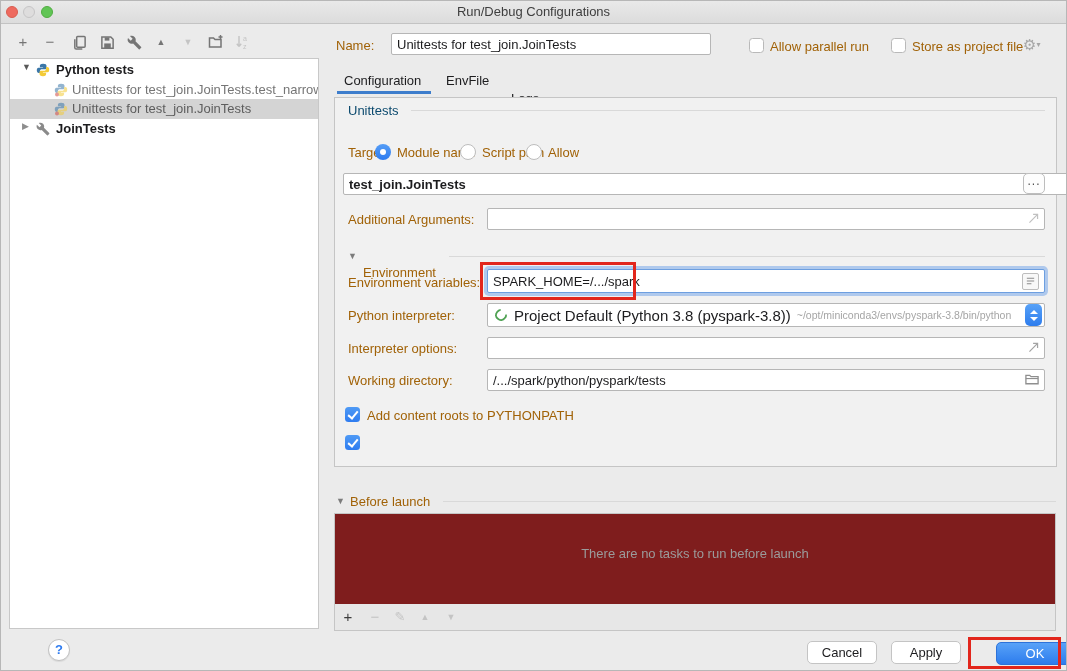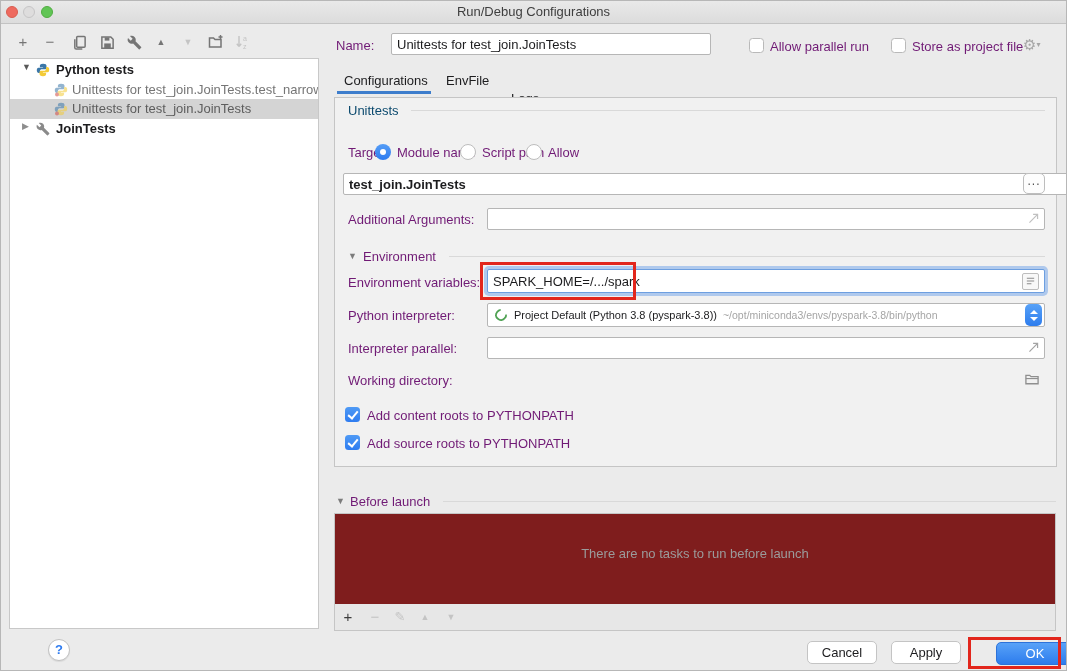--- a/index.html
+++ b/index.html
@@ -26,21 +26,21 @@
   .tree-panel{left:8px;top:57px;width:310px;height:571px;background:#fff;border:1px solid #c8c8c8;box-sizing:border-box;overflow:hidden;}
   .tree-row{position:absolute;left:0;right:0;height:20px;white-space:nowrap;overflow:hidden;}
   .tree-row .exp{position:absolute;left:12px;top:2px;font-size:9px;color:#595959;}
   .tree-row .exp.closed{color:#8e8e8e;}
   .tree-row .ticon{position:absolute;top:3px;}
   .tree-row .tlabel{position:absolute;top:3px;line-height:14px;}
   .sel{background:#d4d4d4;}
   
   .field{background:#fff;border:1px solid #b6b6b6;border-radius:2px;box-sizing:border-box;
          font-family:"Liberation Sans","DejaVu Sans",sans-serif;font-size:13px;color:#1c1c1e;padding:0 6px;outline:none;}
-  .label{line-height:16px;color:#701a75;}
+  .label{line-height:16px;color:#a16207;}
   .grp-line{height:1px;background:#d9d9d9;}
   .grp-title{color:#0c4a6e;}
   
   .radio{width:16px;height:16px;border-radius:50%;box-sizing:border-box;}
   .radio.on{background:linear-gradient(#559df6,#2e7cf0);}
   .radio.on:after{content:"";position:absolute;left:5px;top:5px;width:6px;height:6px;border-radius:50%;background:#fff;}
   .radio.off{background:#fff;border:1px solid #bdbdbd;}
   .cb{width:15px;height:15px;border-radius:3.5px;box-sizing:border-box;}
   .cb.on{background:linear-gradient(#4f9af5,#2e7cf0);}
   .cb.on:after{content:"";position:absolute;left:5px;top:2px;width:4px;height:8px;border-right:2px solid #fff;border-bottom:2px solid #fff;transform:rotate(40deg);}
@@ -57,21 +57,21 @@
   .browse-btn{border:1px solid #bdbdbd;border-radius:5px;background:#fdfdfd;text-align:center;line-height:15px;letter-spacing:1px;color:#4c4c4c;font-size:12px;box-sizing:border-box;}
   .annotation{border:3px solid #e2261c;box-sizing:border-box;pointer-events:none;}
   
   .focused{border:1px solid #6d9fe0;box-shadow:0 0 0 3px rgba(120,168,233,.55);}
   .sq-icon{width:17px;height:17px;border:1px solid #bdbdbd;border-radius:2px;background:#f8f8f8;box-sizing:border-box;display:flex;align-items:center;justify-content:center;}
   
   .stepper{width:17px;height:22px;border-radius:5px;background:linear-gradient(#58a2f8,#2d7ced);display:flex;flex-direction:column;align-items:center;justify-content:center;gap:3px;}
   .st-up{width:0;height:0;border-left:4px solid transparent;border-right:4px solid transparent;border-bottom:4px solid #fff;}
   .st-dn{width:0;height:0;border-left:4px solid transparent;border-right:4px solid transparent;border-top:4px solid #fff;}
   .conda-ring{width:12px;height:12px;border-radius:50%;border:2.5px solid #50a254;border-left-color:transparent;transform:rotate(130deg);box-sizing:border-box;}
-  .interp-name{font-size:11px;color:#1c1c1e;white-space:nowrap;}
+  .interp-name{font-size:15px;color:#1c1c1e;white-space:nowrap;}
   .interp-path{font-size:10.5px;color:#a5a5a5;white-space:nowrap;}
   
   .bl-list{left:333px;top:512px;width:722px;height:92px;background:#7f1d1d;border:1px solid #c5c5c5;box-sizing:border-box;}
   .bl-toolbar{left:333px;top:603px;width:722px;height:27px;background:#e7e7e7;border:1px solid #c5c5c5;border-top:none;box-sizing:border-box;}
   .empty-text{width:100%;text-align:center;color:#9b9b9b;}
   .help-btn{width:22px;height:22px;border-radius:50%;background:#fff;border:1px solid #c2c2c2;box-shadow:0 1px 1px rgba(0,0,0,.08);
             text-align:center;line-height:20px;color:#2f7cf0;font-weight:bold;font-size:13px;box-sizing:border-box;}
   .gear{font-size:15px;color:#a6a6a6;line-height:15px;}
   .gear-arrow{font-size:8px;color:#a6a6a6;}
   input.field{padding:0 5px;}
@@ -170,21 +170,21 @@
   <input class="abs field" style="left: 390px; top: 32px; width: 320px; height: 22px;" value="Unittests for test_join.JoinTests">
   <div class="abs cb off" style="left:748px;top:37px;"></div>
   <div class="abs label" style="left:769px;top:38px;">Allow parallel run</div>
   <div class="abs cb off" style="left:890px;top:37px;"></div>
   <div class="abs label" style="left:911px;top:38px;">Store as project file</div>
   <div class="abs" style="left:1022px;top:36px;display:flex;align-items:center;">
     <span class="gear">⚙</span>
       <span class="gear-arrow">▾</span>
   </div>
 
-  <div class="abs tab" style="left:343px;top:72px;">Configurations</div>
+  <div class="abs tab" style="left:343px;top:72px;">Configuration</div>
   <div class="abs tab" style="left:445px;top:72px;">EnvFile</div>
   <div class="abs tab" style="left:510px;top:72px;margin-top:18px;">Logs</div>
   <div class="abs tab-underline" style="left:336px;top:90px;width:94px;"></div>
 
   <div class="abs main-panel"></div>
 
   <div class="abs grp-title" style="left:347px;top:102px;">Unittests</div>
   <div class="abs grp-line" style="left:410px;top:109px;width:634px;"></div>
 
   <div class="abs label" style="left:347px;top:144px;">Target:</div>
@@ -198,21 +198,21 @@
   <input class="abs field" style="left: 342px; top: 172px; width: 745px; height: 22px; font-weight: bold;" value="test_join.JoinTests">
   <div class="abs browse-btn" style="left:1022px;top:172px;width:22px;height:21px;">...</div>
 
   <div class="abs label" style="left:347px;top:211px;">Additional Arguments:</div>
   <input class="abs field" style="left: 486px; top: 207px; width: 558px; height: 22px;" value="">
   <svg class="abs" style="left:1026px;top:211px;" width="13" height="13" viewBox="0 0 16 16">
       <path d="M3 13L13 3M7.5 3H13v5.5" stroke="#c0c0c0" stroke-width="1.5" fill="none"></path>
     </svg>
 
   <div class="abs sec-tri" style="left:347px;top:250px;">▼</div>
-  <div class="abs label" style="left:362px;top:248px;">Environment</div>
+  <div class="abs label" style="left:362px;top:264px;">Environment</div>
   <div class="abs grp-line" style="left:448px;top:255px;width:596px;"></div>
 
   <div class="abs label" style="left:347px;top:274px;">Environment variables:</div>
   <input class="abs field focused" style="left: 486px; top: 268px; width: 558px; height: 24px;" value="SPARK_HOME=/.../spark">
   <div class="abs sq-icon" style="left:1021px;top:272px;">
     <svg width="11" height="11" viewBox="0 0 12 12">
         <path d="M2 2.5h8M2 5.5h8M2 8.5h5" stroke="#8a8a8a" stroke-width="1.2"></path>
       </svg>
   </div>
   <div class="abs annotation" style="left:479px;top:261px;width:156px;height:38px;"></div>
@@ -221,36 +221,36 @@
   <div class="abs field" style="left:486px;top:302px;width:558px;height:24px;display:flex;align-items:center;overflow:hidden;padding:0 2px 0 7px;">
     <span class="conda-ring" style="flex:none;"></span>
     <span class="interp-name" style="margin-left:7px;">Project Default (Python 3.8 (pyspark-3.8))</span>
     <span class="interp-path" style="margin-left:6px;flex:1;overflow:hidden;">~/opt/miniconda3/envs/pyspark-3.8/bin/python</span>
     <span class="stepper" style="flex:none;">
         <span class="st-up"></span>
         <span class="st-dn"></span>
       </span>
   </div>
 
-  <div class="abs label" style="left:347px;top:340px;">Interpreter parallel:</div>
+  <div class="abs label" style="left:347px;top:340px;">Interpreter options:</div>
   <input class="abs field" style="left: 486px; top: 336px; width: 558px; height: 22px;" value="">
   <svg class="abs" style="left:1026px;top:340px;" width="13" height="13" viewBox="0 0 16 16">
       <path d="M3 13L13 3M7.5 3H13v5.5" stroke="#a3a3a3" stroke-width="1.5" fill="none"></path>
     </svg>
 
   <div class="abs label" style="left:347px;top:372px;">Working directory:</div>
+  <input class="abs field" style="left: 486px; top: 368px; width: 558px; height: 22px;" value="/.../spark/python/pyspark/tests">
   <svg class="abs" style="left:1023px;top:371px;" width="16" height="15" viewBox="0 0 16 16">
       <path d="M1.5 12.5v-9h4L7 5h7.5v7.5z" fill="none" stroke="#8f8f8f" stroke-width="1.4"></path>
       <path d="M1.5 7h13" stroke="#8f8f8f" stroke-width="1.2"></path>
     </svg>
 
   <div class="abs cb on" style="left:344px;top:406px;"></div>
   <div class="abs label" style="left:366px;top:407px;">Add content roots to PYTHONPATH</div>
   <div class="abs cb on" style="left:344px;top:434px;"></div>
-  <div class="abs label" style="left:366px;top:435px;">Add source roots to PYTHONPATH</div>
 
   <div class="abs sec-tri" style="left:335px;top:495px;">▼</div>
   <div class="abs label" style="left:349px;top:493px;">Before launch</div>
   <div class="abs grp-line" style="left:442px;top:500px;width:613px;"></div>
 
   <div class="abs bl-list">
     <div class="abs empty-text" style="top:32px;">There are no tasks to run before launch</div>
   </div>
   <div class="abs bl-toolbar">
     <div class="abs tb-icon" style="left:4px;top:4px;color:#3c3c3c;">

